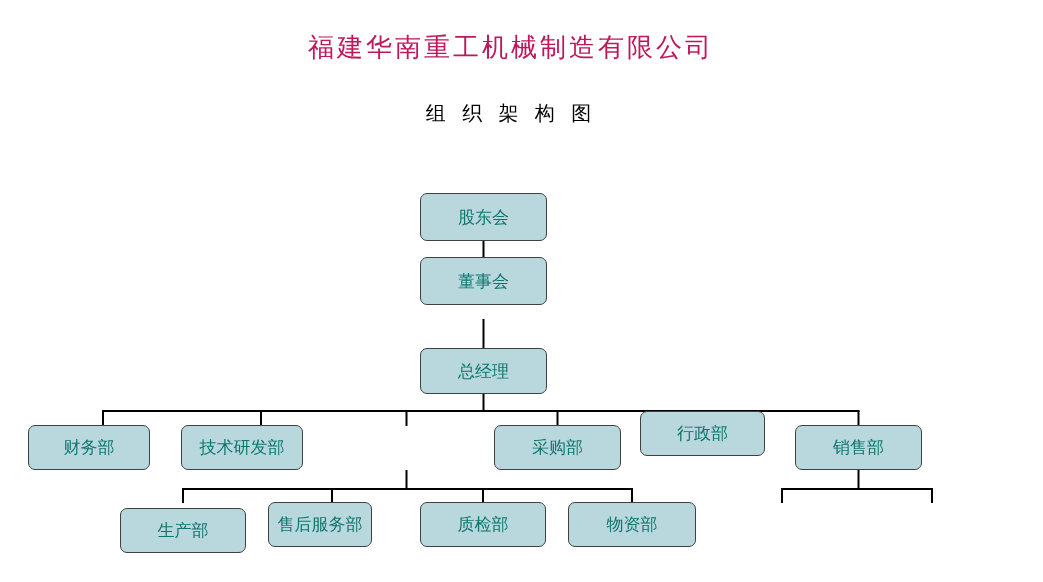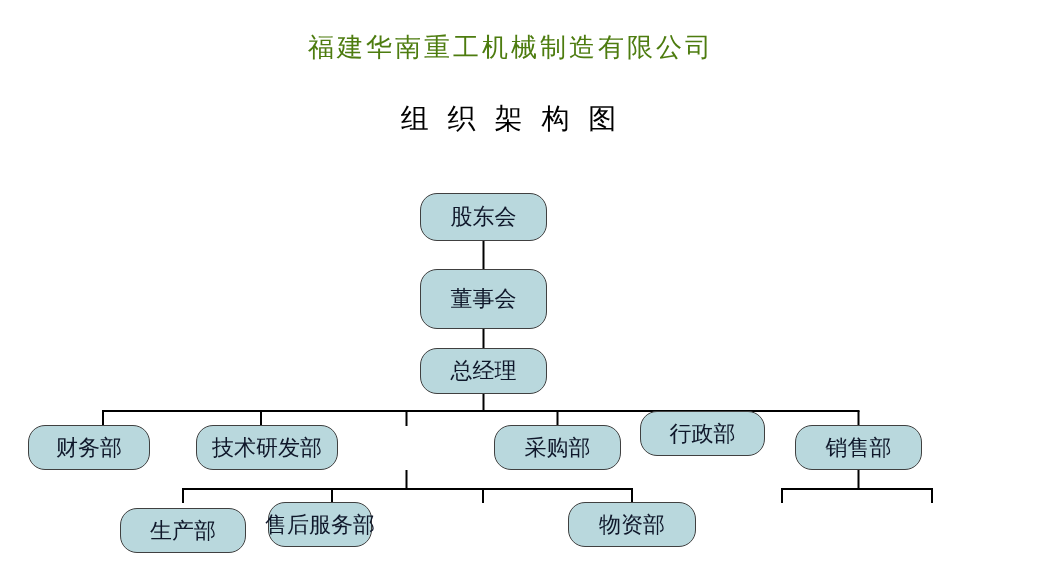--- a/index.html
+++ b/index.html
@@ -16,54 +16,54 @@
     overflow:hidden;
     font-family:"DejaVu Serif","Liberation Serif",serif;
   }
   .title{
     position:absolute;
     left:0; top:30px;
     width:1022px;
     text-align:center;
     font-size:26px;
     letter-spacing:3px;
-    color:#4d7c0f;
+    color:#be185d;
     font-weight:400;
   }
   .subtitle{
     position:absolute;
     left:0; top:100px;
     width:1022px;
     text-align:center;
-    font-size:28px;
+    font-size:20px;
     letter-spacing:5px;
     color:#000000;
     font-weight:400;
   }
   .connectors{
     position:absolute;
     left:0; top:0;
     width:1043px;
     height:582px;
   }
   .connectors line{
     stroke:var(--connector);
     stroke-width:2;
   }
   .node{
     position:absolute;
     box-sizing:border-box;
     background:var(--box-fill);
     border:1.5px solid var(--box-border);
-    border-radius:17px;
+    border-radius:7px;
     display:flex;
     align-items:center;
     justify-content:center;
-    font-size:22px;
-    color:#0f172a;
+    font-size:17px;
+    color:#0f766e;
     white-space:nowrap;
   }
 </style>
 </head>
 <body>
 
 <div class="canvas">
 
   <div class="title">福建华南重工机械制造有限公司</div>
   <div class="subtitle">组 织 架 构 图</div>
@@ -85,26 +85,27 @@
     <line x1="332" y1="489" x2="332" y2="503"></line>
     <line x1="483" y1="489" x2="483" y2="503"></line>
     <line x1="632" y1="489" x2="632" y2="503"></line>
     <line x1="858.5" y1="470" x2="858.5" y2="490"></line>
     <line x1="781" y1="489" x2="933" y2="489"></line>
     <line x1="782" y1="489" x2="782" y2="503"></line>
     <line x1="932" y1="489" x2="932" y2="503"></line>
   </svg>
 
   <div class="node" style="left:420px;top:193px;width:127px;height:48px">股东会</div>
-  <div class="node" style="left:420px;top:269px;width:127px;height:60px">董事会</div>
+  <div class="node" style="left:420px;top:257px;width:127px;height:48px">董事会</div>
   <div class="node" style="left:420px;top:348px;width:127px;height:46px">总经理</div>
 
   <div class="node" style="left:28px;top:425px;width:122px;height:45px">财务部</div>
-  <div class="node" style="left:196px;top:425px;width:142px;height:45px">技术研发部</div>
+  <div class="node" style="left:181px;top:425px;width:122px;height:45px">技术研发部</div>
   <div class="node" style="left:494px;top:425px;width:127px;height:45px">采购部</div>
   <div class="node" style="left:640px;top:411px;width:125px;height:45px">行政部</div>
   <div class="node" style="left:795px;top:425px;width:127px;height:45px">销售部</div>
 
   <div class="node" style="left:120px;top:508px;width:126px;height:45px">生产部</div>
   <div class="node" style="left:268px;top:502px;width:104px;height:45px">售后服务部</div>
+  <div class="node" style="left:420px;top:502px;width:126px;height:45px">质检部</div>
   <div class="node" style="left:568px;top:502px;width:128px;height:45px">物资部</div>
 
 </div>
 
 </body></html>

